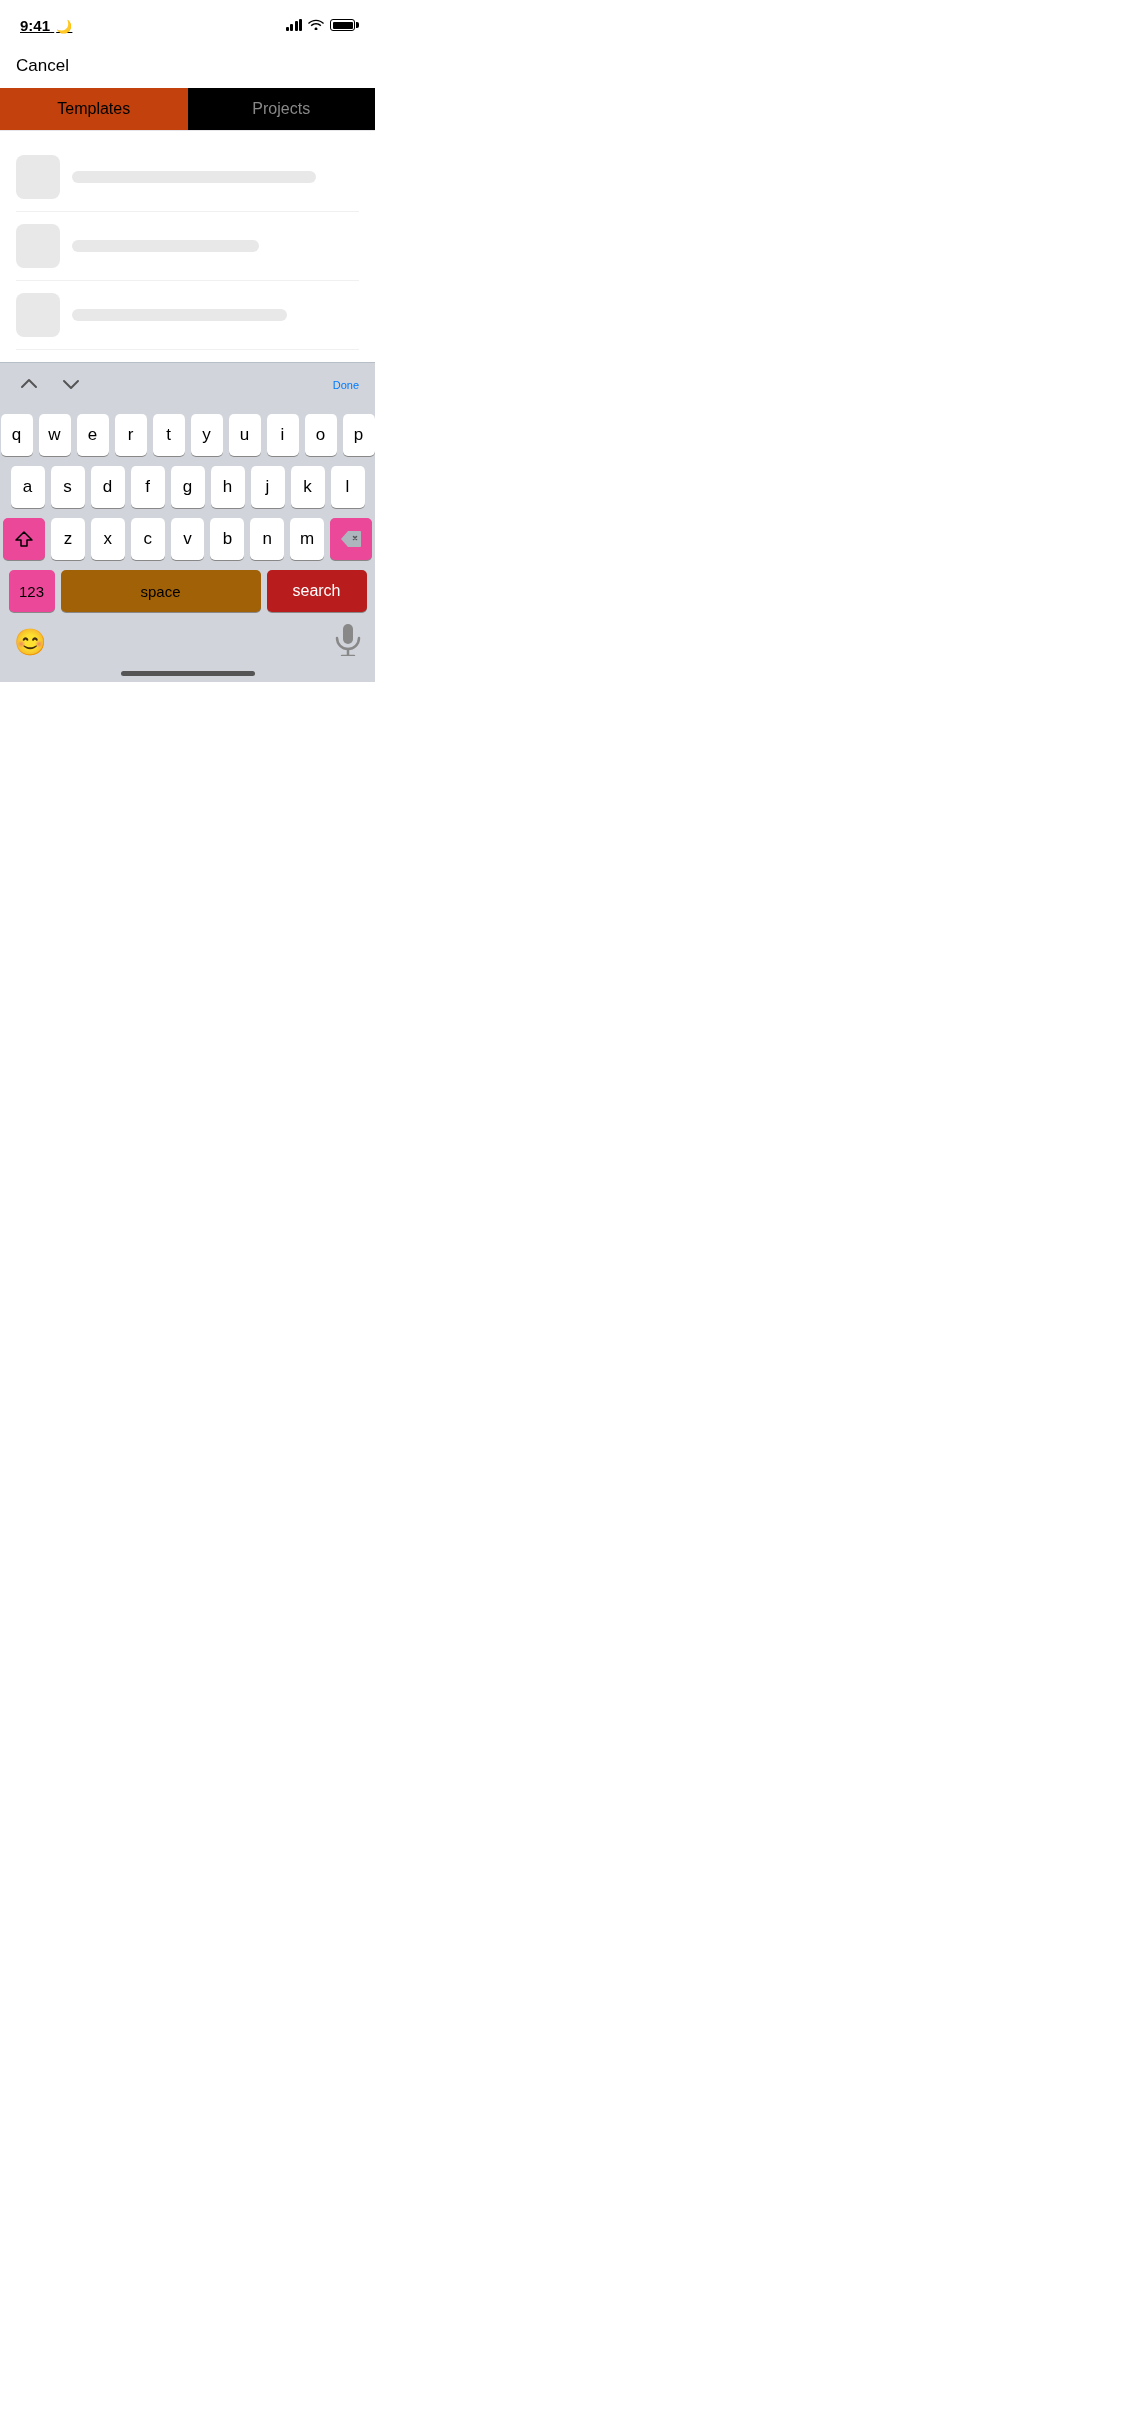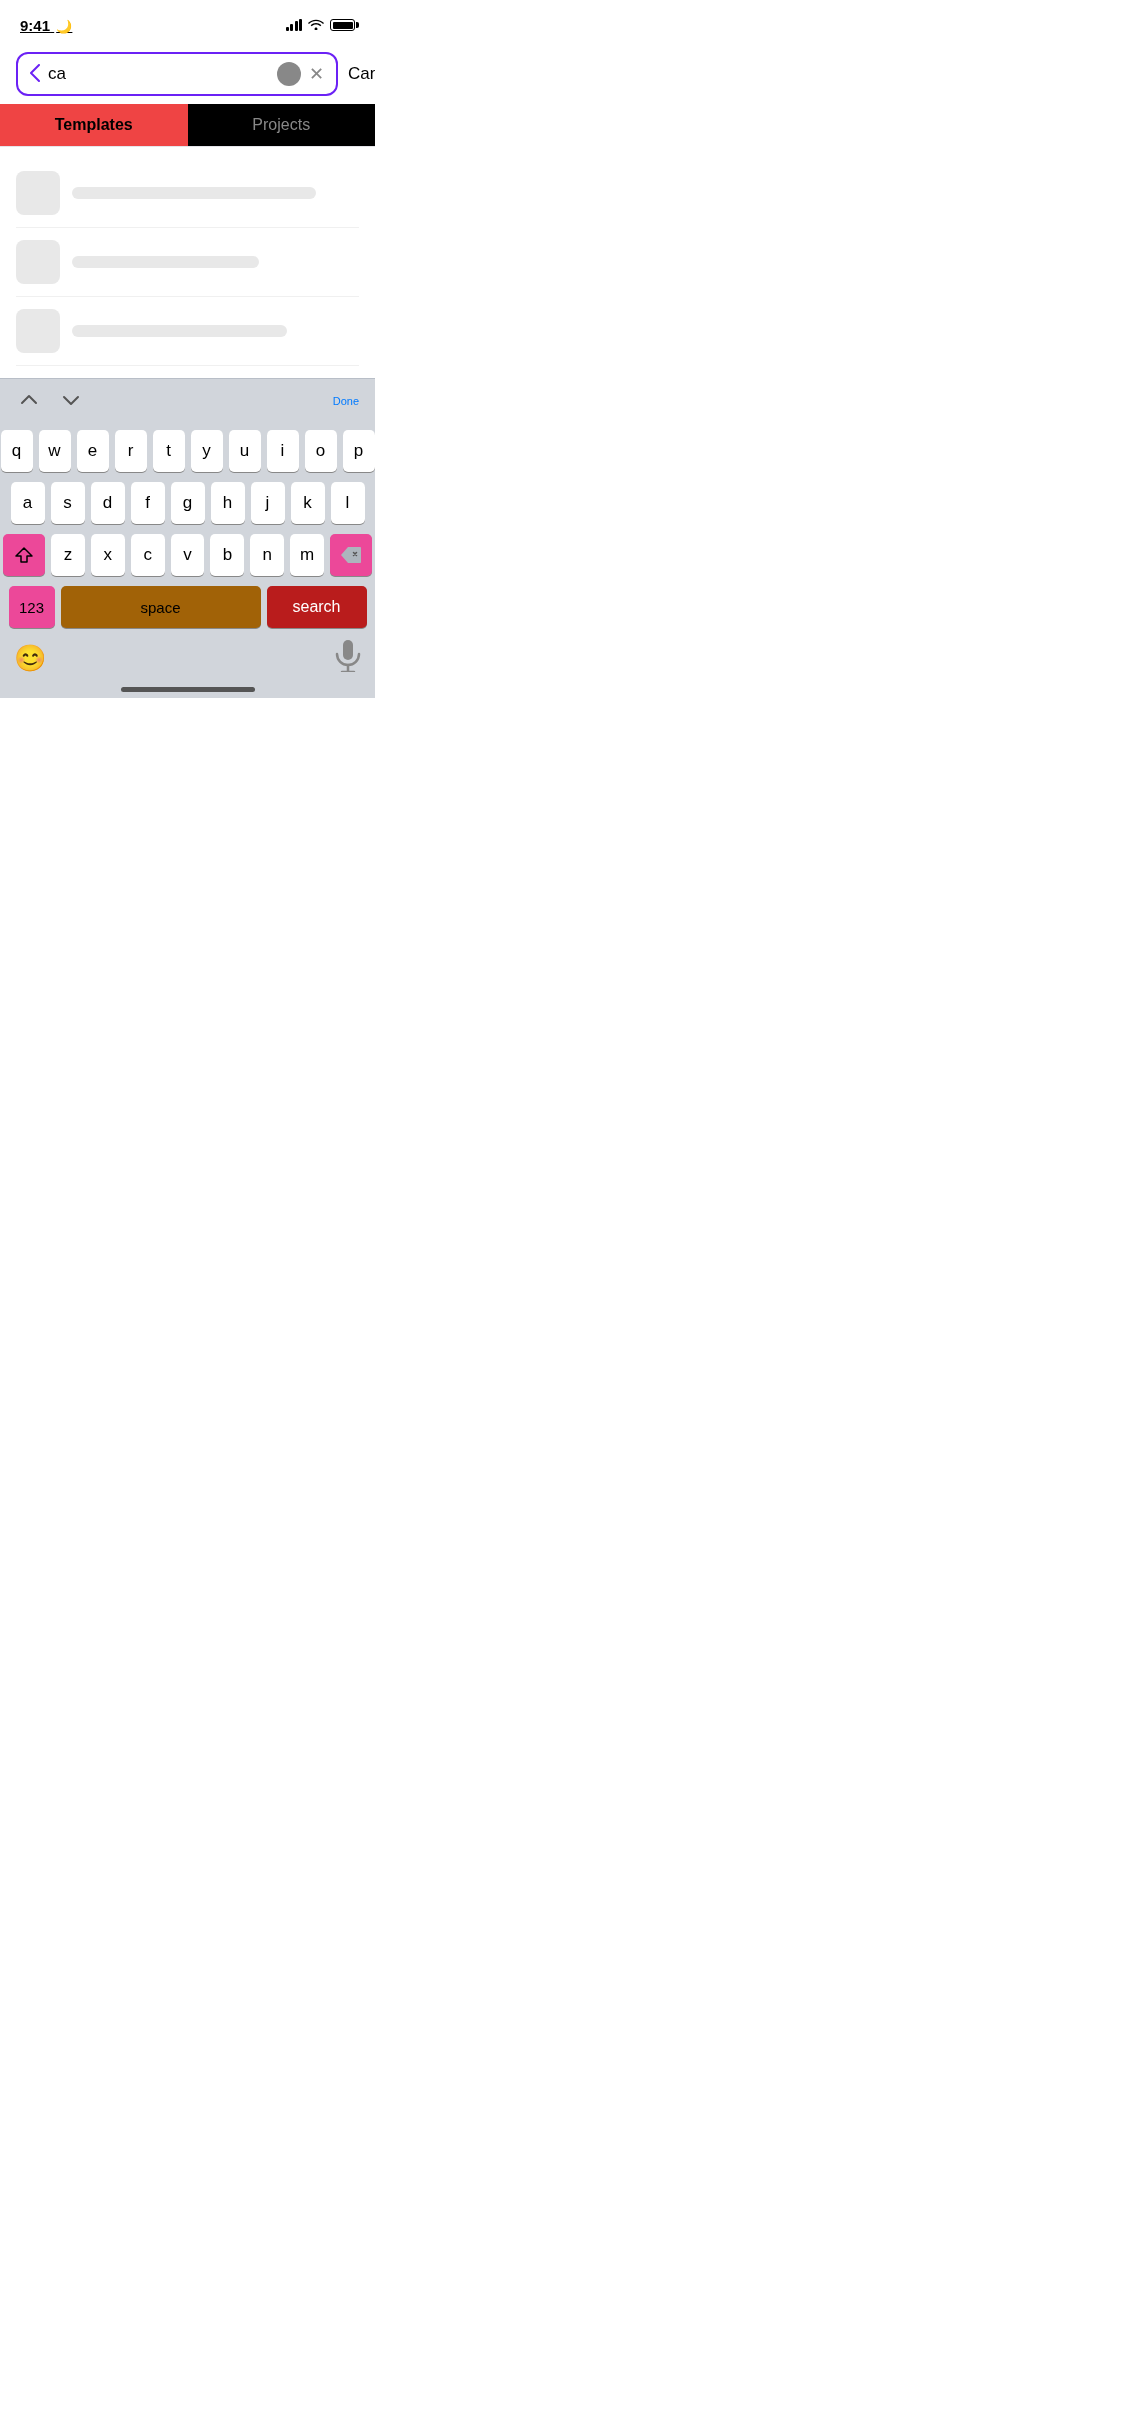--- a/index.html
+++ b/index.html
@@ -157,22 +157,22 @@
       flex: 1;
       padding: 12px 0;
       text-align: center;
       font-size: 16px;
       cursor: pointer;
       border: none;
       background: none;
     }
 
     .tab.active {
-      background: #ef4444;
-      font-weight: 700;
+      background: #c2410c;
+      font-weight: 400;
       color: #000;
     }
 
     .tab.inactive {
       background: #000000;
       color: #888;
     }
 
     
     .skeleton-list {
@@ -397,30 +397,20 @@
         <path d="M8 3C10.76 3 13.26 4.12 15.07 5.93L16 5C13.94 2.94 11.12 1.7 8 1.7S2.06 2.94 0 5l.93.93C2.74 4.12 5.24 3 8 3z" fill="#000"></path>
       </svg>
     </span>
     <div class="battery-icon">
       <div class="battery-fill"></div>
     </div>
   </div>
 </div>
 
 <div class="search-bar-container">
-  <div class="search-input-wrapper">
-    <button class="search-back-btn">
-      <svg width="10" height="18" viewBox="0 0 10 18" fill="none">
-        <path d="M9 1L1 9L9 17" stroke="#6b21f5" stroke-width="2" stroke-linecap="round" stroke-linejoin="round"></path>
-      </svg>
-    </button>
-    <input class="search-input" type="text" value="ca" style="">
-    <div class="search-microphone"></div>
-    <button class="search-clear-btn">✕</button>
-  </div>
   <button class="cancel-btn">Cancel</button>
 </div>
 
 <div class="tabs-container">
   <button class="tab active">Templates</button>
   <button class="tab inactive">Projects</button>
 </div>
 
 <div class="content-area">
   <div class="skeleton-list">

